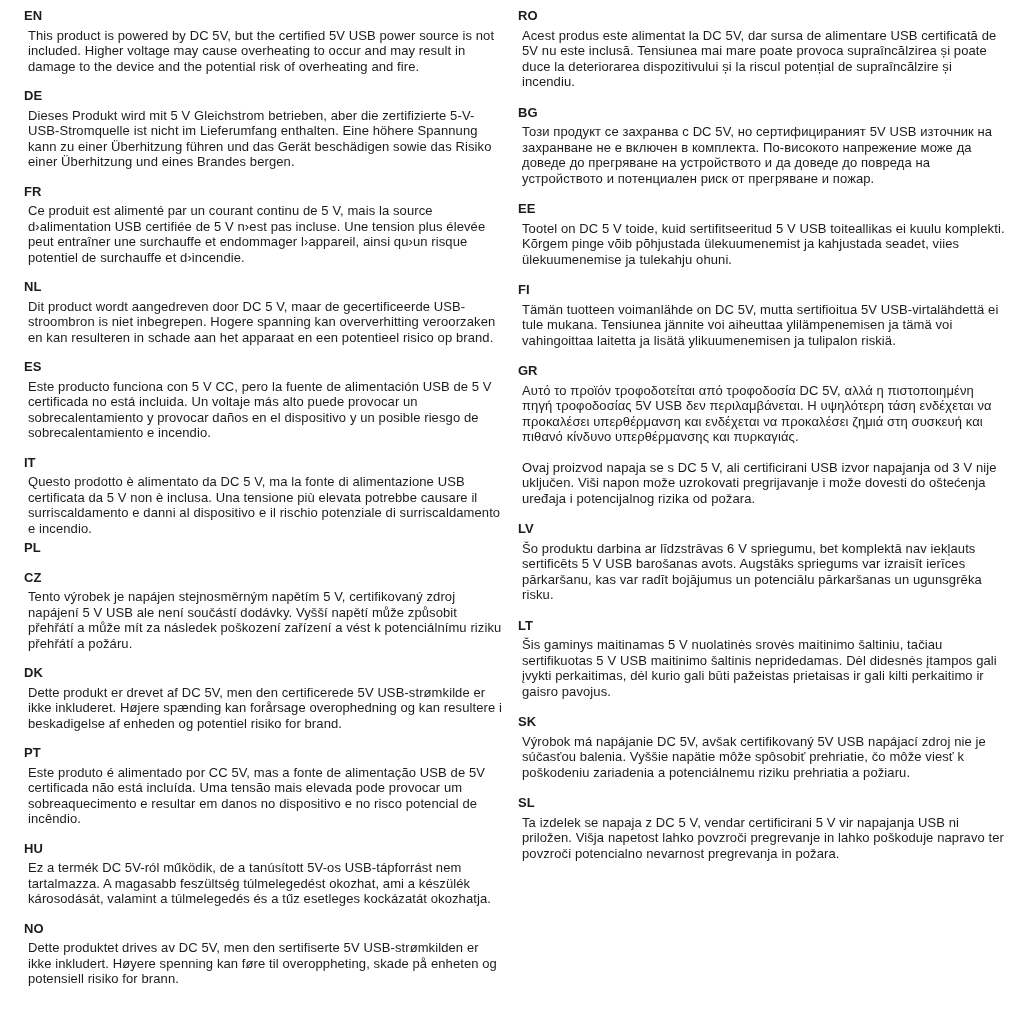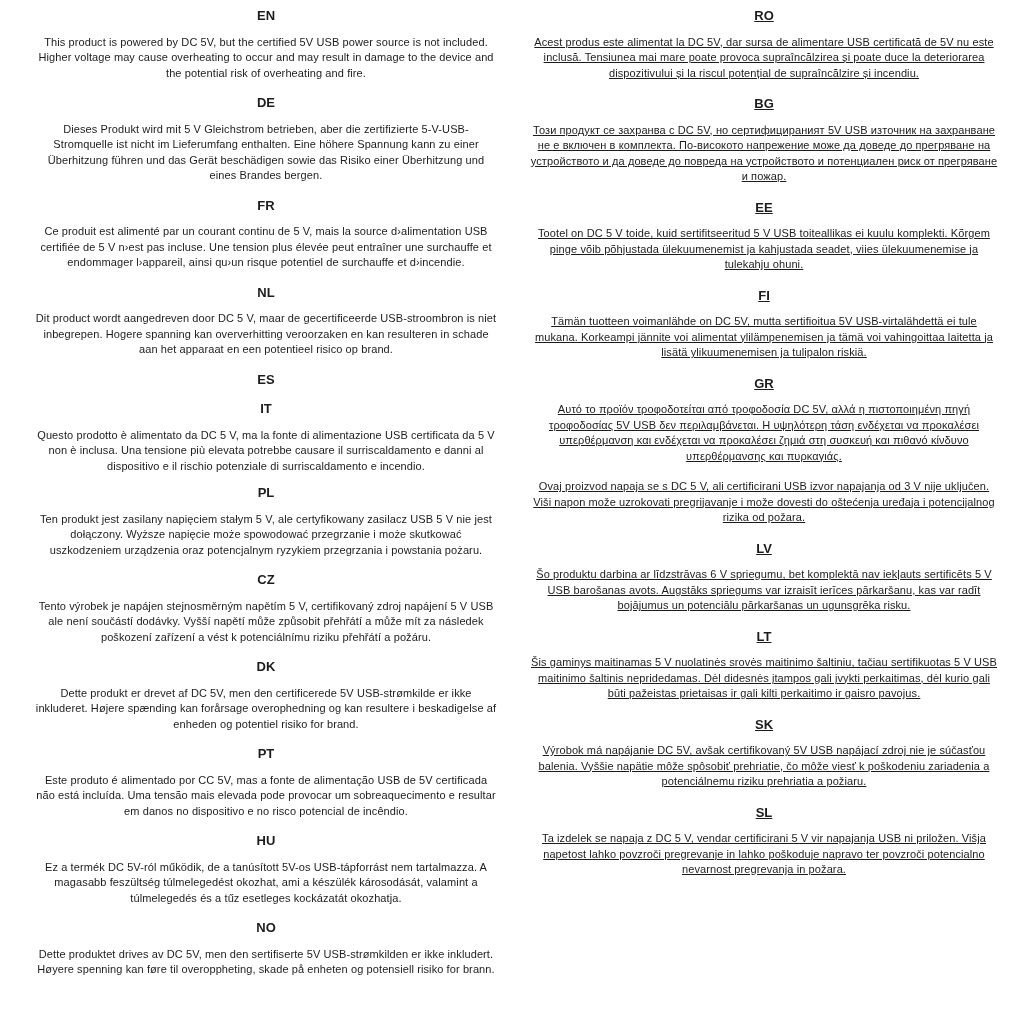--- a/index.html
+++ b/index.html
@@ -15,36 +15,35 @@
     overflow: hidden;
   }
   .doc {
     box-sizing: border-box;
     width: 1024px;
     height: 716px;
     display: grid;
     grid-template-columns: 484px 492px;
     column-gap: 10px;
     padding: 8px 14px 0 24px;
-    text-align: center;
   }
   .col { display: block; }
   .lang-block { margin: 0 0 14px 0; }
-  .col-right .lang-block { margin-bottom: 15px; text-decoration: underline; }
+  .col-right .lang-block { margin-bottom: 15px; }
   .lang-block.tight { margin-bottom: 4px; }
   .lang-code {
     font-size: 13px;
     line-height: 15.5px;
     font-weight: 700;
     margin: 0;
   }
   .lang-text {
-    font-size: 11px;
+    font-size: 13px;
     line-height: 15.5px;
-    margin: 11px;
+    margin: 4px;
     letter-spacing: 0.1px;
   }
 </style>
 </head>
 <body>
 
 <div class="doc">
 
   <div class="col col-left">
     <section class="lang-block">
@@ -58,28 +57,28 @@
     <section class="lang-block">
       <h2 class="lang-code">FR</h2>
       <p class="lang-text">Ce produit est alimenté par un courant continu de 5 V, mais la source d›alimentation USB certifiée de 5 V n›est pas incluse. Une tension plus élevée peut entraîner une surchauffe et endommager l›appareil, ainsi qu›un risque potentiel de surchauffe et d›incendie.</p>
     </section>
     <section class="lang-block">
       <h2 class="lang-code">NL</h2>
       <p class="lang-text">Dit product wordt aangedreven door DC 5 V, maar de gecertificeerde USB-stroombron is niet inbegrepen. Hogere spanning kan oververhitting veroorzaken en kan resulteren in schade aan het apparaat en een potentieel risico op brand.</p>
     </section>
     <section class="lang-block">
       <h2 class="lang-code">ES</h2>
+      <p class="lang-text">Este producto funciona con 5 V CC, pero la fuente de alimentación USB de 5 V certificada no está incluida. Un voltaje más alto puede provocar un sobrecalentamiento y provocar daños en el dispositivo y un posible riesgo de sobrecalentamiento e incendio.</p>
     </section>
     <section class="lang-block tight">
       <h2 class="lang-code">IT</h2>
       <p class="lang-text">Questo prodotto è alimentato da DC 5 V, ma la fonte di alimentazione USB certificata da 5 V non è inclusa. Una tensione più elevata potrebbe causare il surriscaldamento e danni al dispositivo e il rischio potenziale di surriscaldamento e incendio.</p>
     </section>
     <section class="lang-block">
       <h2 class="lang-code">PL</h2>
-      <p class="lang-text">Ten produkt jest zasilany napięciem stałym 5 V, ale certyfikowany zasilacz USB 5 V nie jest dołączony. Wyższe napięcie może spowodować przegrzanie i może skutkować uszkodzeniem urządzenia oraz potencjalnym ryzykiem przegrzania i powstania pożaru.</p>
     </section>
     <section class="lang-block">
       <h2 class="lang-code">CZ</h2>
       <p class="lang-text">Tento výrobek je napájen stejnosměrným napětím 5 V, certifikovaný zdroj napájení 5 V USB ale není součástí dodávky. Vyšší napětí může způsobit přehřátí a může mít za následek poškození zařízení a vést k potenciálnímu riziku přehřátí a požáru.</p>
     </section>
     <section class="lang-block">
       <h2 class="lang-code">DK</h2>
       <p class="lang-text">Dette produkt er drevet af DC 5V, men den certificerede 5V USB-strømkilde er ikke inkluderet. Højere spænding kan forårsage overophedning og kan resultere i beskadigelse af enheden og potentiel risiko for brand.</p>
     </section>
     <section class="lang-block">
@@ -104,21 +103,21 @@
     <section class="lang-block">
       <h2 class="lang-code">BG</h2>
       <p class="lang-text">Този продукт се захранва с DC 5V, но сертифицираният 5V USB източник на захранване не е включен в комплекта. По-високото напрежение може да доведе до прегряване на устройството и да доведе до повреда на устройството и потенциален риск от прегряване и пожар.</p>
     </section>
     <section class="lang-block">
       <h2 class="lang-code">EE</h2>
       <p class="lang-text">Tootel on DC 5 V toide, kuid sertifitseeritud 5 V USB toiteallikas ei kuulu komplekti. Kõrgem pinge võib põhjustada ülekuumenemist ja kahjustada seadet, viies ülekuumenemise ja tulekahju ohuni.</p>
     </section>
     <section class="lang-block">
       <h2 class="lang-code">FI</h2>
-      <p class="lang-text">Tämän tuotteen voimanlähde on DC 5V, mutta sertifioitua 5V USB-virtalähdettä ei tule mukana. Korkeampi jännite voi alimentat ylilämpenemisen ja tämä voi vahingoittaa laitetta ja lisätä ylikuumenemisen ja tulipalon riskiä.</p>
+      <p class="lang-text">Tämän tuotteen voimanlähde on DC 5V, mutta sertifioitua 5V USB-virtalähdettä ei tule mukana. Tensiunea jännite voi aiheuttaa ylilämpenemisen ja tämä voi vahingoittaa laitetta ja lisätä ylikuumenemisen ja tulipalon riskiä.</p>
     </section>
     <section class="lang-block">
       <h2 class="lang-code">GR</h2>
       <p class="lang-text">Αυτό το προϊόν τροφοδοτείται από τροφοδοσία DC 5V, αλλά η πιστοποιημένη πηγή τροφοδοσίας 5V USB δεν περιλαμβάνεται. Η υψηλότερη τάση ενδέχεται να προκαλέσει υπερθέρμανση και ενδέχεται να προκαλέσει ζημιά στη συσκευή και πιθανό κίνδυνο υπερθέρμανσης και πυρκαγιάς.</p>
     </section>
     <section class="lang-block">
       <p class="lang-text">Ovaj proizvod napaja se s DC 5 V, ali certificirani USB izvor napajanja od 3 V nije uključen. Viši napon može uzrokovati pregrijavanje i može dovesti do oštećenja uređaja i potencijalnog rizika od požara.</p>
     </section>
     <section class="lang-block">
       <h2 class="lang-code">LV</h2>

